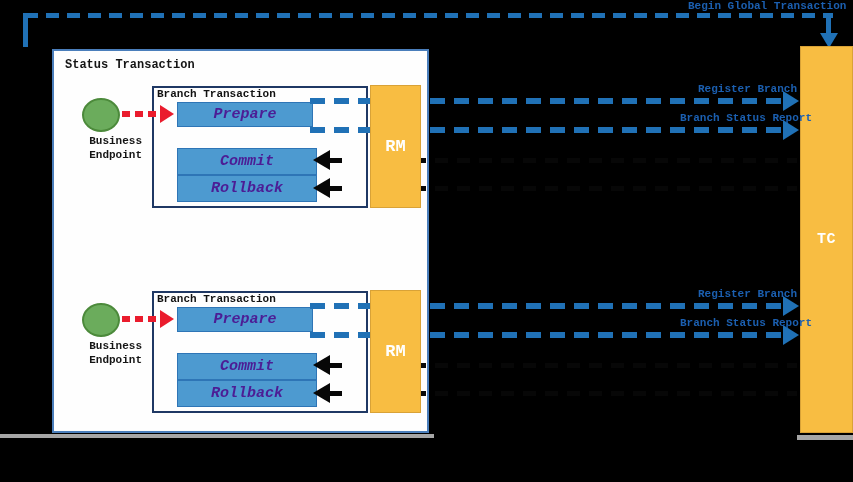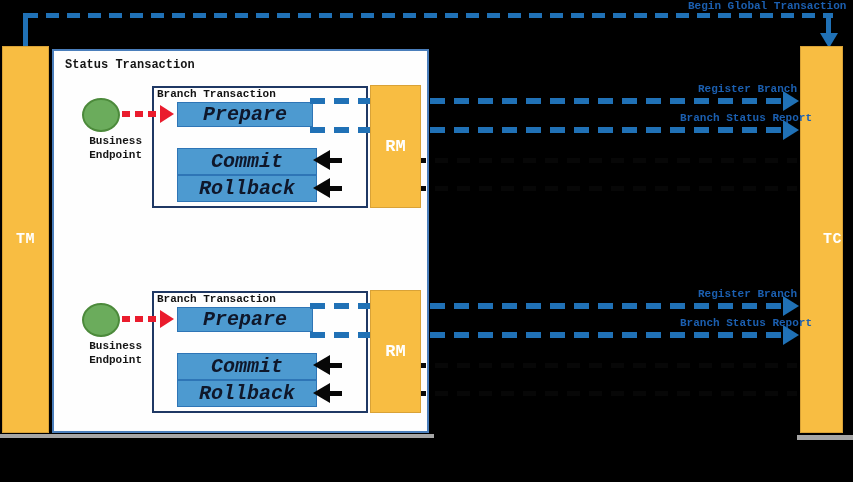--- a/index.html
+++ b/index.html
@@ -15,21 +15,21 @@
   .col-label{color:#fff;font-weight:bold;font-size:15px;letter-spacing:.5px;}
 
   
   .global-box{background:#FEFEFE;border:2px solid #4A7EBB;box-sizing:border-box;}
   .global-label{color:#151515;font-weight:bold;font-size:12px;}
 
   
   .branch-box{border:2px solid #1F3864;box-sizing:border-box;background:transparent;}
   .branch-label{color:#111;font-weight:bold;font-size:11px;background:#FEFEFE;padding:0 2px;}
   .blue-box{background:#4D9AD0;border:1px solid #2E75B6;box-sizing:border-box;
-            color:#0f172a;font-style:italic;font-weight:bold;font-size:20px;
+            color:#4c1d95;font-style:italic;font-weight:bold;font-size:15px;
             display:flex;align-items:center;justify-content:center;}
   .rm-box{background:#F8BD42;border:1px solid #D9A237;box-sizing:border-box;
           display:flex;align-items:center;justify-content:center;
           color:#fff;font-weight:bold;font-size:17px;margin-left:30px;}
   .circle{background:#6BAC5C;border:2px solid #4C8A3B;border-radius:50%;box-sizing:border-box;}
   .endpoint-label{color:#151515;font-weight:bold;font-size:11px;text-align:right;line-height:1.25;}
 
   
   .hline-blue{height:6px;background:repeating-linear-gradient(90deg,#2071B6 0 15px,transparent 15px 24px);}
   .hline-blue-top{height:5px;background:repeating-linear-gradient(90deg,#2071B6 0 13px,transparent 13px 21px);}
@@ -52,24 +52,21 @@
 <body>
 
 <div id="stage">
 
   <div class="abs flow-label" style="left:688px;top:0px;width:115px;">Begin Global Transaction</div>
   <div class="abs hline-blue-top" style="left:25px;top:13px;width:808px;"></div>
   <div class="abs vline-blue" style="left:23px;top:13px;height:34px;"></div>
   <div class="abs vline-blue" style="left:826px;top:13px;height:22px;"></div>
   <div class="abs arr-down-blue" style="left:820px;top:33px;"></div>
 
-  <div class="abs col" style="left:2px;top:46px;width:47px;height:387px;">
-    <span class="col-label">TM</span>
-  </div>
-  <div class="abs col" style="left:800px;top:46px;width:43px;height:387px;justify-content:flex-end;">
+  <div class="abs col" style="left:800px;top:46px;width:53px;height:387px;">
     <span class="col-label">TC</span>
   </div>
 
   <div class="abs shadow-bar" style="left:0px;top:434px;width:434px;height:4px;"></div>
   <div class="abs shadow-bar" style="left:797px;top:435px;width:56px;height:5px;"></div>
 
   <div class="abs global-box" style="left:52px;top:49px;width:377px;height:384px;">
     <div class="abs global-label" style="left:11px;top:7px;">Status Transaction</div>
   </div>
 

